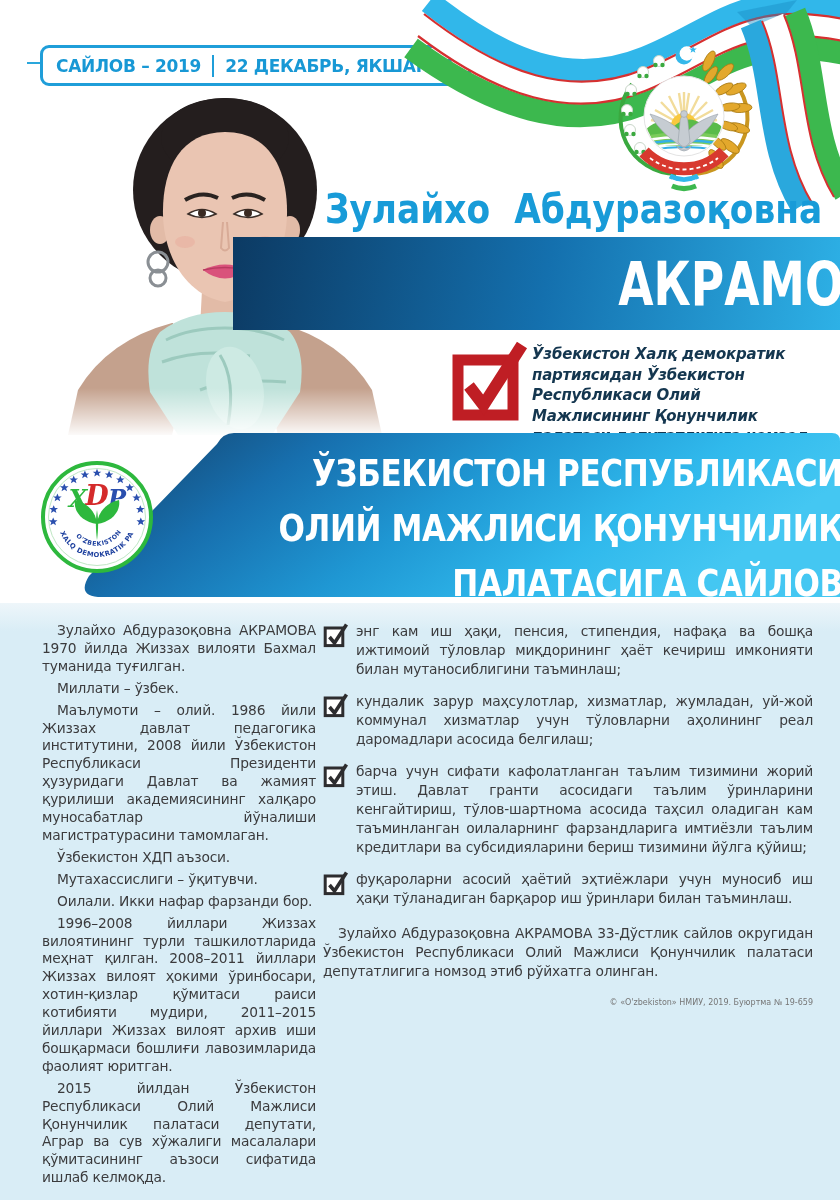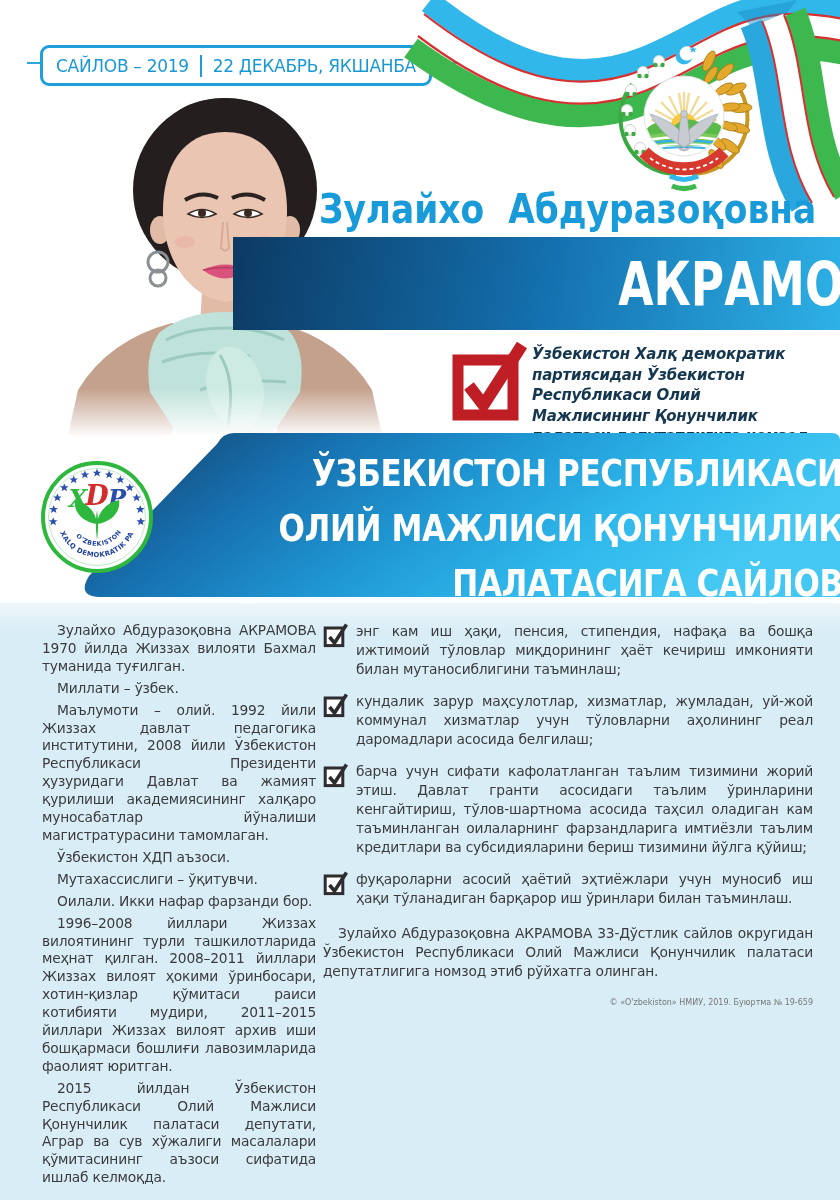--- a/index.html
+++ b/index.html
@@ -5,24 +5,24 @@
   html,body{margin:0;padding:0;background:#888;}
   .page{position:relative;width:840px;height:1200px;background:#ffffff;overflow:hidden;
         font-family:"DejaVu Sans","Liberation Sans",sans-serif;margin:0 auto;}
   .svgabs{position:absolute;}
   
   .rule{position:absolute;height:2.4px;background:#2aa7dc;top:62px;}
   .rule-l{left:27px;width:13px;}
   .rule-r{left:333px;width:187px;}
   .badge{position:absolute;left:40px;top:45px;height:35px;border:3px solid #1f9ed9;border-radius:9px;
          background:#fff;display:flex;align-items:center;padding:0 13px;gap:11px;
-         color:#1898d5;font-weight:normal;font-size:17px;letter-spacing:-0.3px;white-space:nowrap;}
+         color:#1898d5;font-weight:bold;font-size:17px;letter-spacing:-0.3px;white-space:nowrap;}
   .badge .vdiv{width:2px;height:22px;background:#1f9ed9;}
   
-  .name{position:absolute;top:186px;right:24px;white-space:nowrap;text-align:center;}
+  .name{position:absolute;top:186px;right:18px;white-space:nowrap;text-align:center;}
   .name span{display:inline-block;transform:scaleX(.86);transform-origin:100% 50%;
              font-size:40px;font-weight:bold;color:#189bd8;word-spacing:14px;}
   .band{position:absolute;left:233px;top:237px;width:697px;height:93px;
         background:linear-gradient(100deg,#0c3a63 0%,#1470ae 45%,#2eb2e7 88%,#3dbfee 100%);
         display:flex;align-items:center;justify-content:flex-end;padding-right:16px;box-sizing:border-box;}
   .band span{display:inline-block;transform:scaleX(.76);transform-origin:100% 50%;
              font-size:60px;font-weight:bold;color:#fff;white-space:nowrap;}
   
   .nomination{position:absolute;left:532px;top:344px;width:288px;color:#14364f;
               font-weight:bold;font-style:italic;font-size:15px;line-height:20.5px;letter-spacing:-0.2px;}
@@ -299,21 +299,21 @@
     <text font-size="6.8" font-weight="bold" fill="#1c3f9e" letter-spacing="0.4">
       <textPath href="#arcOuter" startOffset="2">XALQ DEMOKRATIK PARTIYASI</textPath>
     </text>
   </svg>
 
   <div class="bodybg"></div>
 
   <div class="col col-left">
     <p>Зулайхо Абдуразоқовна АКРАМОВА 1970 йилда Жиззах вилояти Бахмал туманида туғилган.</p>
     <p>Миллати – ўзбек.</p>
-    <p>Маълумоти – олий. 1992 йили Жиззах давлат педагогика институтини, 2008 йили Ўзбекистон Республикаси Президенти ҳузуридаги Давлат ва жамият қурилиши академиясининг халқаро муносабатлар йўналиши магистратурасини тамомлаган.</p>
+    <p>Маълумоти – олий. 1986 йили Жиззах давлат педагогика институтини, 2008 йили Ўзбекистон Республикаси Президенти ҳузуридаги Давлат ва жамият қурилиши академиясининг халқаро муносабатлар йўналиши магистратурасини тамомлаган.</p>
     <p>Ўзбекистон ХДП аъзоси.</p>
     <p>Мутахассислиги – ўқитувчи.</p>
     <p>Оилали. Икки нафар фарзанди бор.</p>
     <p>1996–2008 йиллари Жиззах вилоятининг турли ташкилотларида меҳнат қилган. 2008–2011 йиллари Жиззах вилоят ҳокими ўринбосари, хотин-қизлар қўмитаси раиси котибияти мудири, 2011–2015 йиллари Жиззах вилоят архив иши бошқармаси бошлиғи лавозимларида фаолият юритган.</p>
     <p>2015 йилдан Ўзбекистон Республикаси Олий Мажлиси Қонунчилик палатаси депутати, Аграр ва сув хўжалиги масалалари қўмитасининг аъзоси сифатида ишлаб келмоқда.</p>
   </div>
 
   <div class="col col-right">
 
     <div class="item">

